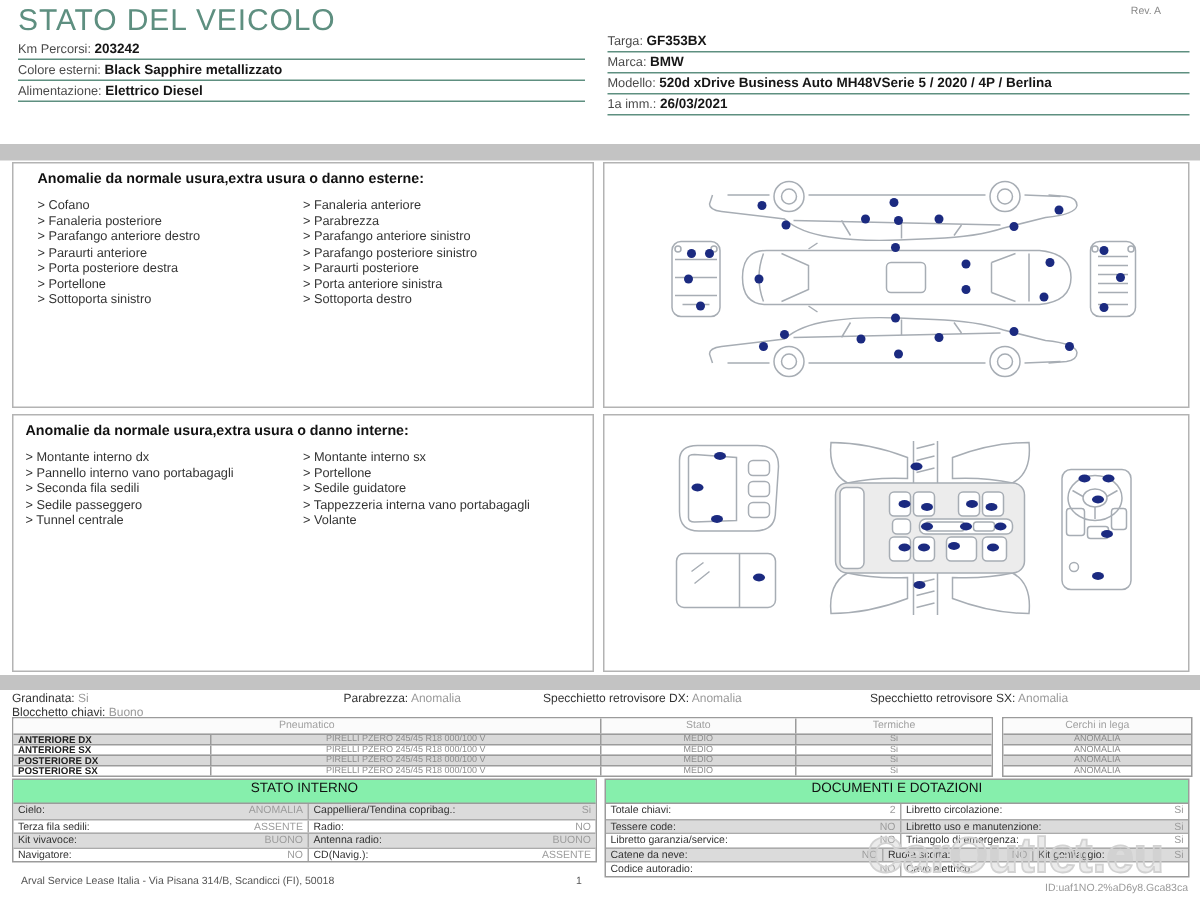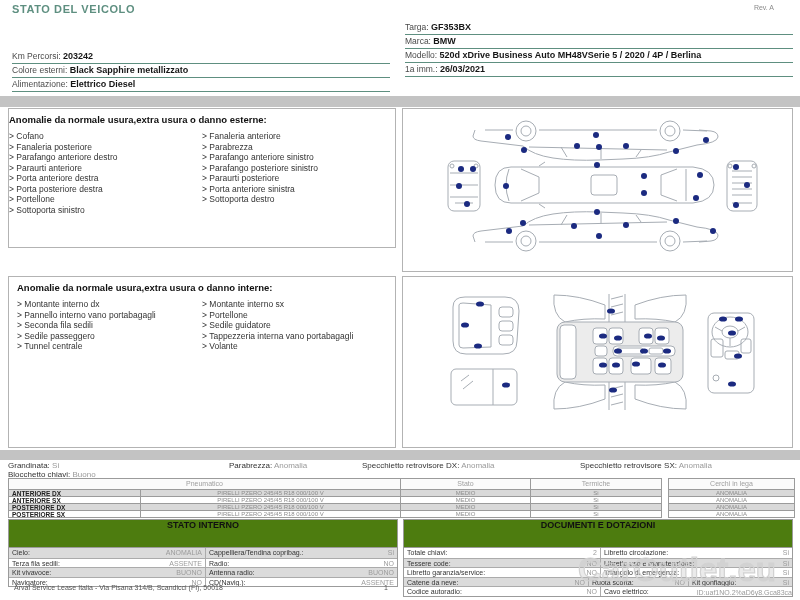--- a/index.html
+++ b/index.html
@@ -1,34 +1,34 @@
 <!DOCTYPE html>
 <html><head>
 <meta charset="utf-8">
 <style>
   * { margin:0; padding:0; box-sizing:border-box; font-family:"Liberation Sans", sans-serif; }
   html,body { background:#fff; }
   .page { position:relative; width:800px; height:600px; background:#fff; overflow:hidden; }
 
   
-  .title { position:absolute; left:12px; top:3px; font-size:11px; font-weight:bold; color:#5e8f80; letter-spacing:.6px; }
+  .title { position:absolute; left:12px; top:3px; font-size:20px; font-weight:normal; color:#5e8f80; letter-spacing:.6px; }
   .rev { position:absolute; right:26px; top:4px; font-size:7px; color:#8a8a8a; }
   .hdr-col { position:absolute; }
-  .hdr-left { left:12px; top:26px; width:378px;margin-top:24px; }
+  .hdr-left { left:12px; top:26px; width:378px; }
   .hdr-right { left:405px; top:21px; width:388px; }
   .hrow { border-bottom:1px solid #5e8f80; padding:1px 0 2px; font-size:8.5px; color:#4a4a4a; line-height:10px; }
   .hrow b { color:#161616; font-size:9px; }
 
   .band { position:absolute; left:0; width:800px; background:#c3c3c3; }
   .band1 { top:96px; height:11px; }
   .band2 { top:450px; height:10px; }
 
   
   .box { position:absolute; background:#fff; border:1px solid #b3b3b3; }
-  .ext-list { left:8px; top:108px; width:388px; height:140px; padding:5px 0; }
+  .ext-list { left:8px; top:108px; width:388px; height:164px; padding:5px 16px; }
   .ext-diag { left:402px; top:108px; width:391px; height:164px; }
   .int-list { left:8px; top:276px; width:388px; height:172px; padding:5px 8px; }
   .int-diag { left:402px; top:276px; width:391px; height:172px; }
   .box-title { font-size:9.5px; font-weight:bold; color:#111; margin-bottom:6px; }
   .cols { display:flex; }
   .col { width:50%; }
   .li { font-size:8.5px; color:#333; line-height:10.5px; width:184px; }
   .li span::before { content:"> "; }
   .diag-svg { width:100%; height:100%; display:block; }
   .ln { fill:none; stroke:#a7adb4; stroke-width:1; }
@@ -54,21 +54,21 @@
   .tc.mid { text-align:center; color:#8c8c8c; font-size:6px; }
   .cerchi { position:absolute; left:668px; top:478px; width:127px; border:1px solid #9b9b9b; background:#fff; text-align:center; }
   .chead { height:10px; line-height:10px; font-size:7px; color:#a0a0a0; background:#fbfbfb; }
   .crow { height:7px; line-height:7px; font-size:6px; color:#8c8c8c; border-top:1px solid #9b9b9b; }
   .crow.g { background:#d9d9d9; }
 
   
   .panel { position:absolute; border:1px solid #9b9b9b; background:#fff; }
   .p-left { left:8px; top:519px; width:390px; }
   .p-right { left:403px; top:519px; width:390px; }
-  .phead { height:28px; line-height:11px; background:#4d7c0f; border-bottom:1px solid #9b9b9b; text-align:center; font-size:9px; font-weight:bold; color:#111; }
+  .phead { height:16px; line-height:11px; background:#86efac; border-bottom:1px solid #9b9b9b; text-align:center; font-size:9px; font-weight:normal; color:#111; }
   .prow { display:flex; height:9.5px; line-height:9px; }
   .prow + .prow { border-top:1px solid #ababab; }
   .prow.g { background:#dbdbdb; }
   .pcell { display:flex; justify-content:space-between; padding:0 3px; overflow:hidden; white-space:nowrap; font-size:7px; }
   .pcell + .pcell { border-left:1px solid #ababab; }
   .pc-l { width:196px; } .pc-r { width:192px; }
   .pc-a { width:184px; } .pc-b { width:100px; } .pc-c { width:104px; }
   .plabel { color:#333; } .pvalue { color:#9c9c9c; }
 
   
@@ -102,21 +102,20 @@
   <div class="band band1"></div>
 
   <div class="box ext-list">
     <div class="box-title">Anomalie da normale usura,extra usura o danno esterne:</div>
     <div class="cols">
       <div class="col">
         <div class="li"><span>Cofano</span></div>
         <div class="li"><span>Fanaleria posteriore</span></div>
         <div class="li"><span>Parafango anteriore destro</span></div>
         <div class="li"><span>Paraurti anteriore</span></div>
-        <div class="li"><span>Porta anteriore destra</span></div>
         <div class="li"><span>Porta posteriore destra</span></div>
         <div class="li"><span>Portellone</span></div>
         <div class="li"><span>Sottoporta sinistro</span></div>
       </div>
       <div class="col">
         <div class="li"><span>Fanaleria anteriore</span></div>
         <div class="li"><span>Parabrezza</span></div>
         <div class="li"><span>Parafango anteriore sinistro</span></div>
         <div class="li"><span>Parafango posteriore sinistro</span></div>
         <div class="li"><span>Paraurti posteriore</span></div>

